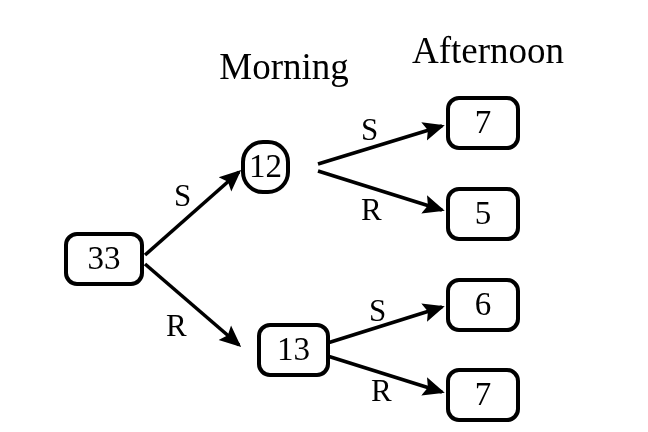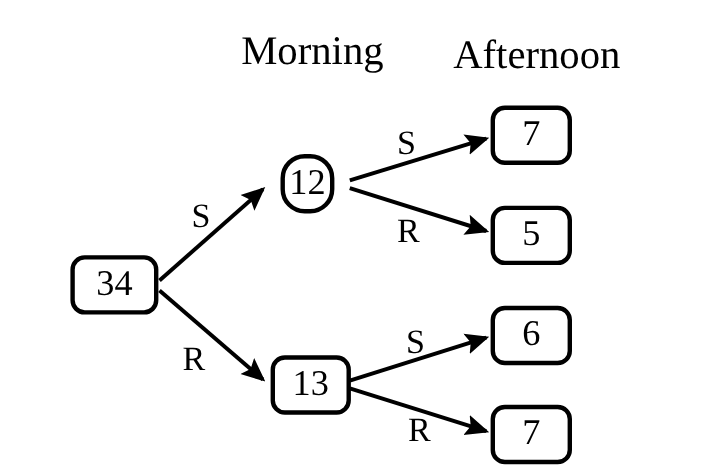--- a/index.html
+++ b/index.html
@@ -78,30 +78,30 @@
     <g id="edges-group">
         <line x1="145" y1="255" x2="239" y2="172" stroke="#000000" stroke-width="3.6" marker-end="url(#arrowhead)"></line>
         <line x1="145" y1="264" x2="239" y2="345" stroke="#000000" stroke-width="3.6" marker-end="url(#arrowhead)"></line>
         <line x1="318" y1="164" x2="442" y2="126" stroke="#000000" stroke-width="3.6" marker-end="url(#arrowhead)"></line>
         <line x1="318" y1="171" x2="442" y2="210" stroke="#000000" stroke-width="3.6" marker-end="url(#arrowhead)"></line>
         <line x1="318" y1="346" x2="442" y2="307" stroke="#000000" stroke-width="3.6" marker-end="url(#arrowhead)"></line>
         <line x1="318" y1="353" x2="442" y2="392" stroke="#000000" stroke-width="3.6" marker-end="url(#arrowhead)"></line>
       </g>
   </svg>
 
-  <div class="column-header" id="hdr-0" style="left: 215px; top: 28px; width: 138px; font-family: Liberation Serif, serif;">Morning</div>
+  <div class="column-header" id="hdr-0" style="left: 215px; top: 48px; width: 138px; font-family: Liberation Serif, serif;">Morning</div>
   <div class="column-header" id="hdr-1" style="left: 407px; top: 32px; width: 162px; text-align: center;">Afternoon</div>
 
   <div class="node" id="node-0" style="left: 64px; top: 232px; width: 80px; height: 54px;">
-    <span class="node-value">34</span>
+    <span class="node-value">33</span>
   </div>
-  <div class="node" id="node-1" style="left: 255px; top: 140px; width: 49px; height: 54px; border-radius: 22px;">
+  <div class="node" id="node-1" style="left: 241px; top: 140px; width: 49px; height: 54px; border-radius: 22px;">
     <span class="node-value">12</span>
   </div>
-  <div class="node" id="node-2" style="left: 246px; top: 323px; width: 73px; height: 54px;">
+  <div class="node" id="node-2" style="left: 257px; top: 323px; width: 73px; height: 54px;">
     <span class="node-value">13</span>
   </div>
   <div class="node" id="node-3" style="left: 446px; top: 96px; width: 74px; height: 54px;">
     <span class="node-value">7</span>
   </div>
   <div class="node" id="node-4" style="left: 446px; top: 187px; width: 74px; height: 54px;">
     <span class="node-value">5</span>
   </div>
   <div class="node" id="node-5" style="left: 446px; top: 278px; width: 74px; height: 54px;">
     <span class="node-value">6</span>

